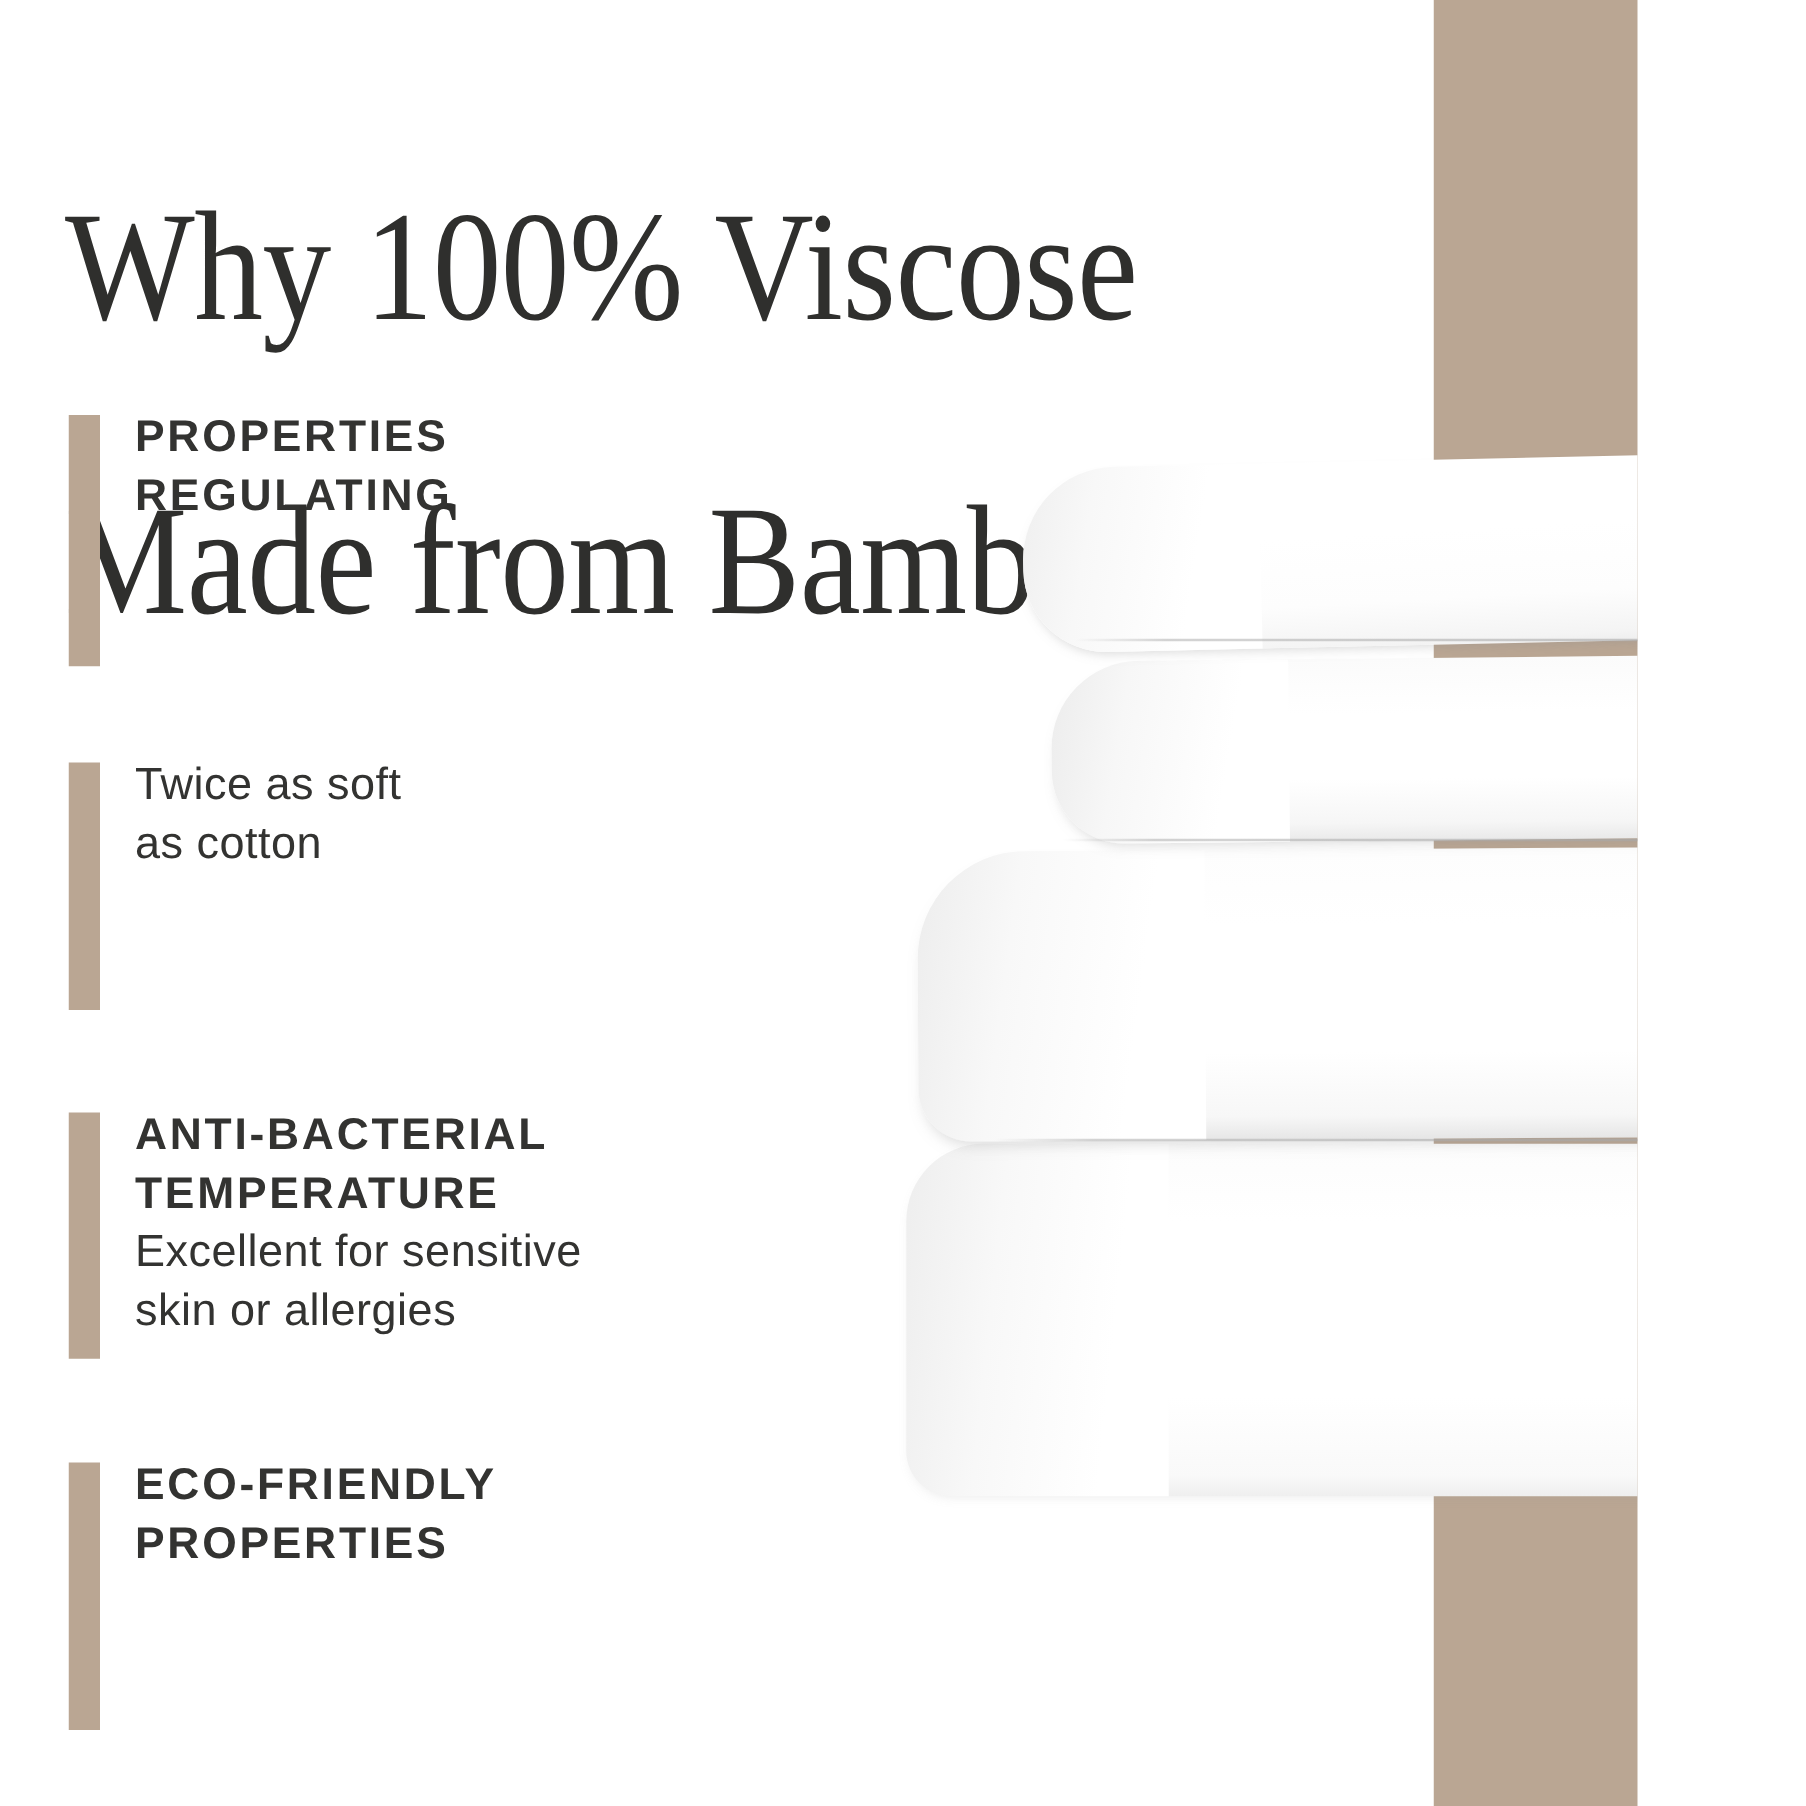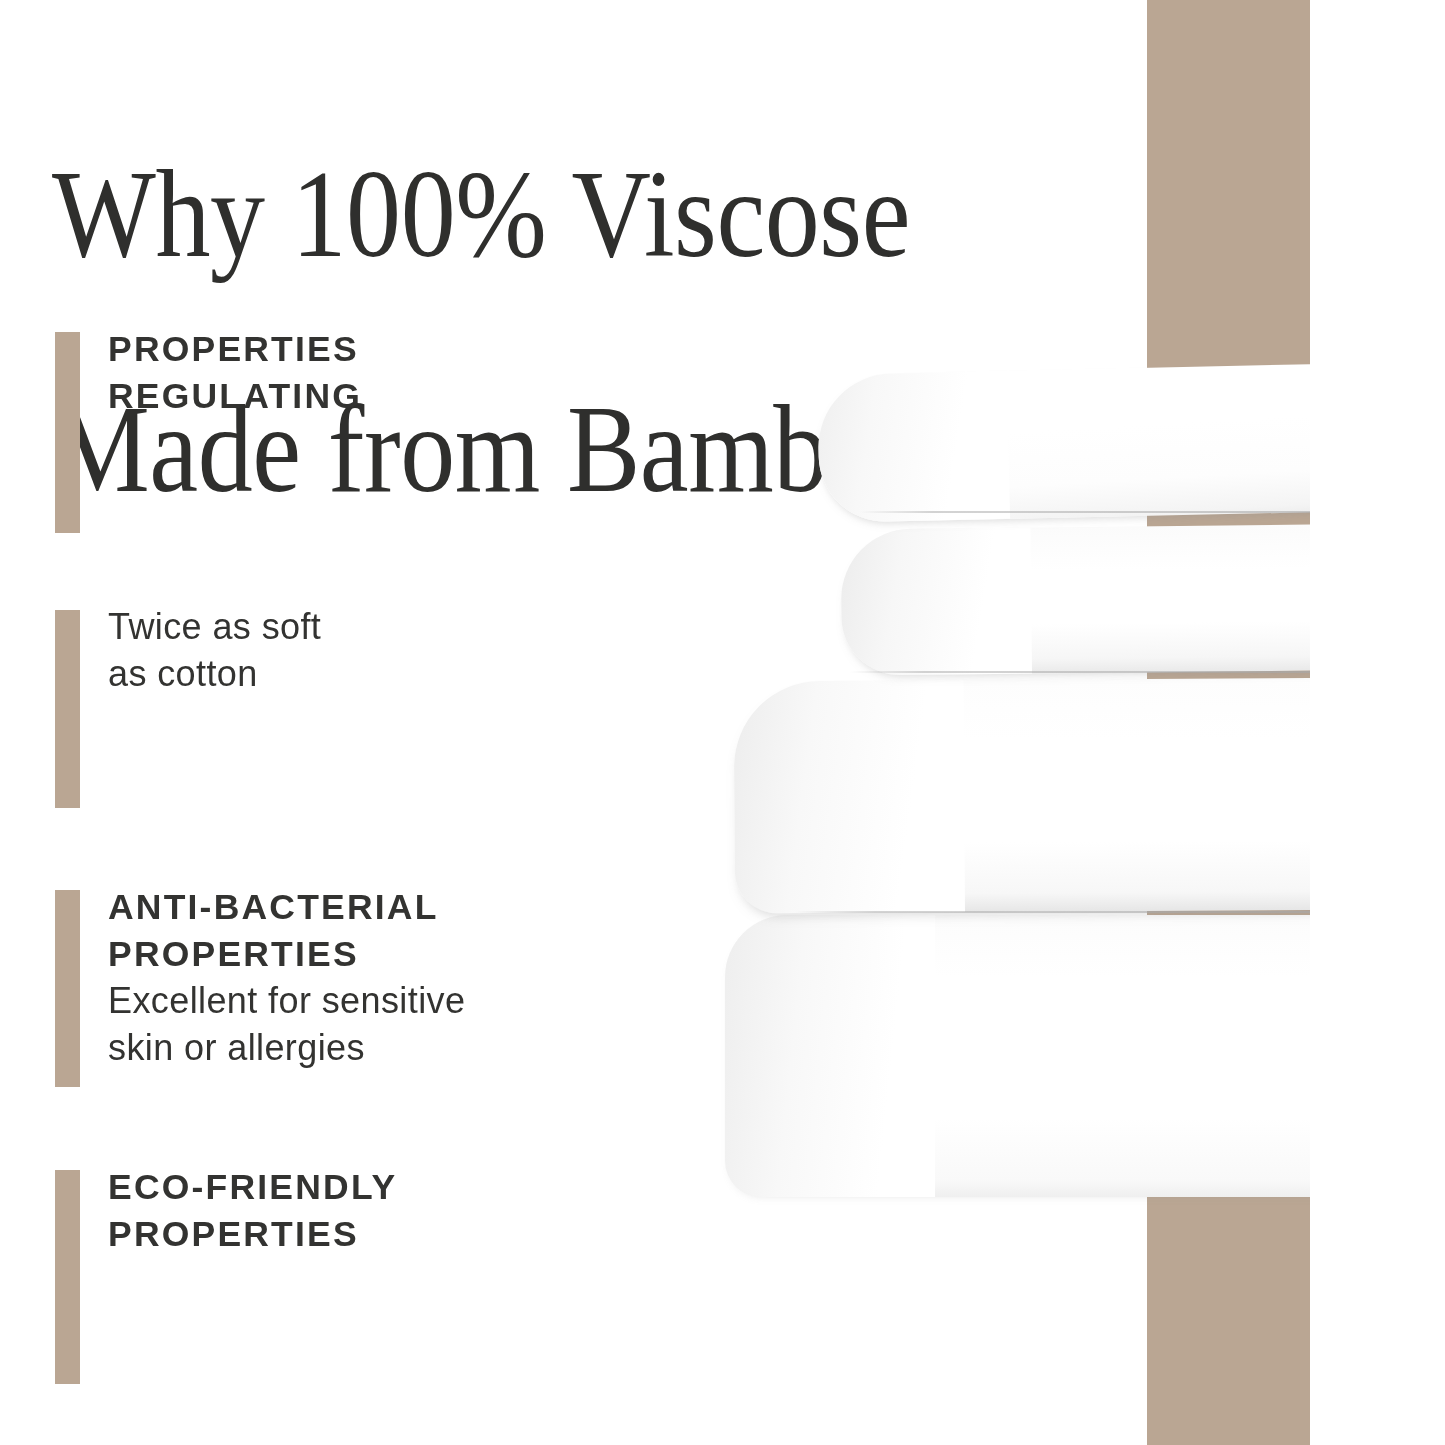--- a/index.html
+++ b/index.html
@@ -237,21 +237,21 @@
       <div class="body">
         <p>Twice as soft
 as cotton</p>
       </div>
     </div>
 
     <div class="feature f3">
       <div class="bar"></div>
       <div class="body">
         <h3>ANTI-BACTERIAL
-PROPERTIES</h3>
+TEMPERATURE</h3>
         <p>Excellent for sensitive
 skin or allergies</p>
       </div>
     </div>
 
     <div class="feature f4">
       <div class="bar"></div>
       <div class="body">
         <h3>ECO-FRIENDLY
 PROPERTIES</h3>

